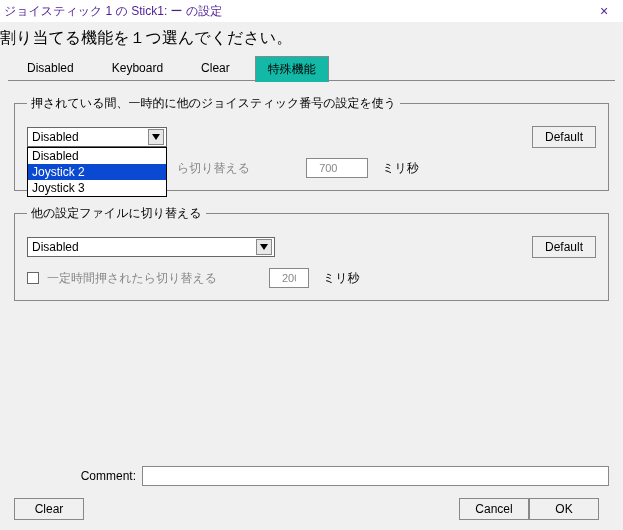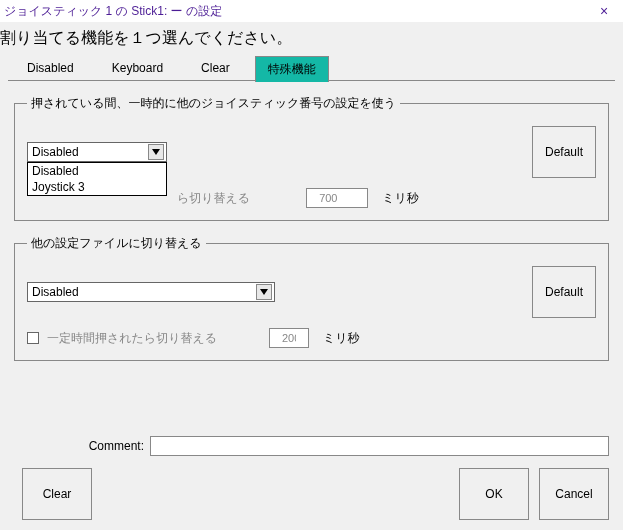--- a/index.html
+++ b/index.html
@@ -74,21 +74,21 @@
     font-size: 12px;
   }
   .row {
     display: flex;
     align-items: center;
     gap: 8px;
   }
   .btn {
     border: 1px solid #888;
     background: #f0f0f0;
-    padding: 18px 12px;
+    padding: 3px 12px;
     min-width: 64px;
     text-align: center;
     cursor: pointer;
     font-family: inherit;
     font-size: 12px;
   }
   .combo {
     border: 1px solid #666;
     background: #fff;
     height: 20px;
@@ -139,21 +139,21 @@
   }
   .checkbox {
     width: 12px; height: 12px;
     border: 1px solid #666;
     background: #fff;
     display: inline-block;
   }
   .label-disabled { color: #888; }
   .footer {
     position: absolute;
-    left: 8px; right: 0; bottom: 10px;
+    left: 0; right: 0; bottom: 10px;
     padding: 0 14px;
   }
   .comment-row {
     display: flex;
     align-items: center;
     margin-bottom: 12px;
   }
   .comment-row .cl {
     width: 128px;
     text-align: right;
@@ -192,20 +192,21 @@
       <div class="combo" style="width:140px;">
         <span>Disabled</span>
         <span class="caret">
           <svg width="8" height="6">
               <polygon points="0,0 8,0 4,6" fill="#000"></polygon>
             </svg>
         </span>
 
         <div class="dropdown-list">
           <div class="opt">Disabled</div>
+          <div class="opt selected">Joystick 2</div>
           <div class="opt">Joystick 3</div>
         </div>
       </div>
       <div style="flex:1"></div>
       <button class="btn">Default</button>
     </div>
 
     <div class="row">
       <span class="checkbox" style="visibility:hidden;"></span>
       <span class="label-disabled" style="margin-left:130px;">ら切り替える</span>
@@ -243,16 +244,16 @@
 </div>
 
 <div class="footer">
   <div class="comment-row">
     <span class="cl">Comment:</span>
     <input class="textfield cf" value="" style="">
   </div>
   <div class="btnrow">
     <button class="btn" style="min-width:70px;">Clear</button>
     <div style="flex:1"></div>
+    <button class="btn" style="min-width:70px;">Cancel</button>
     <button class="btn" style="min-width:70px;margin-right:10px;">OK</button>
-    <button class="btn" style="min-width:70px;">Cancel</button>
   </div>
 </div>
 
 </body></html>

